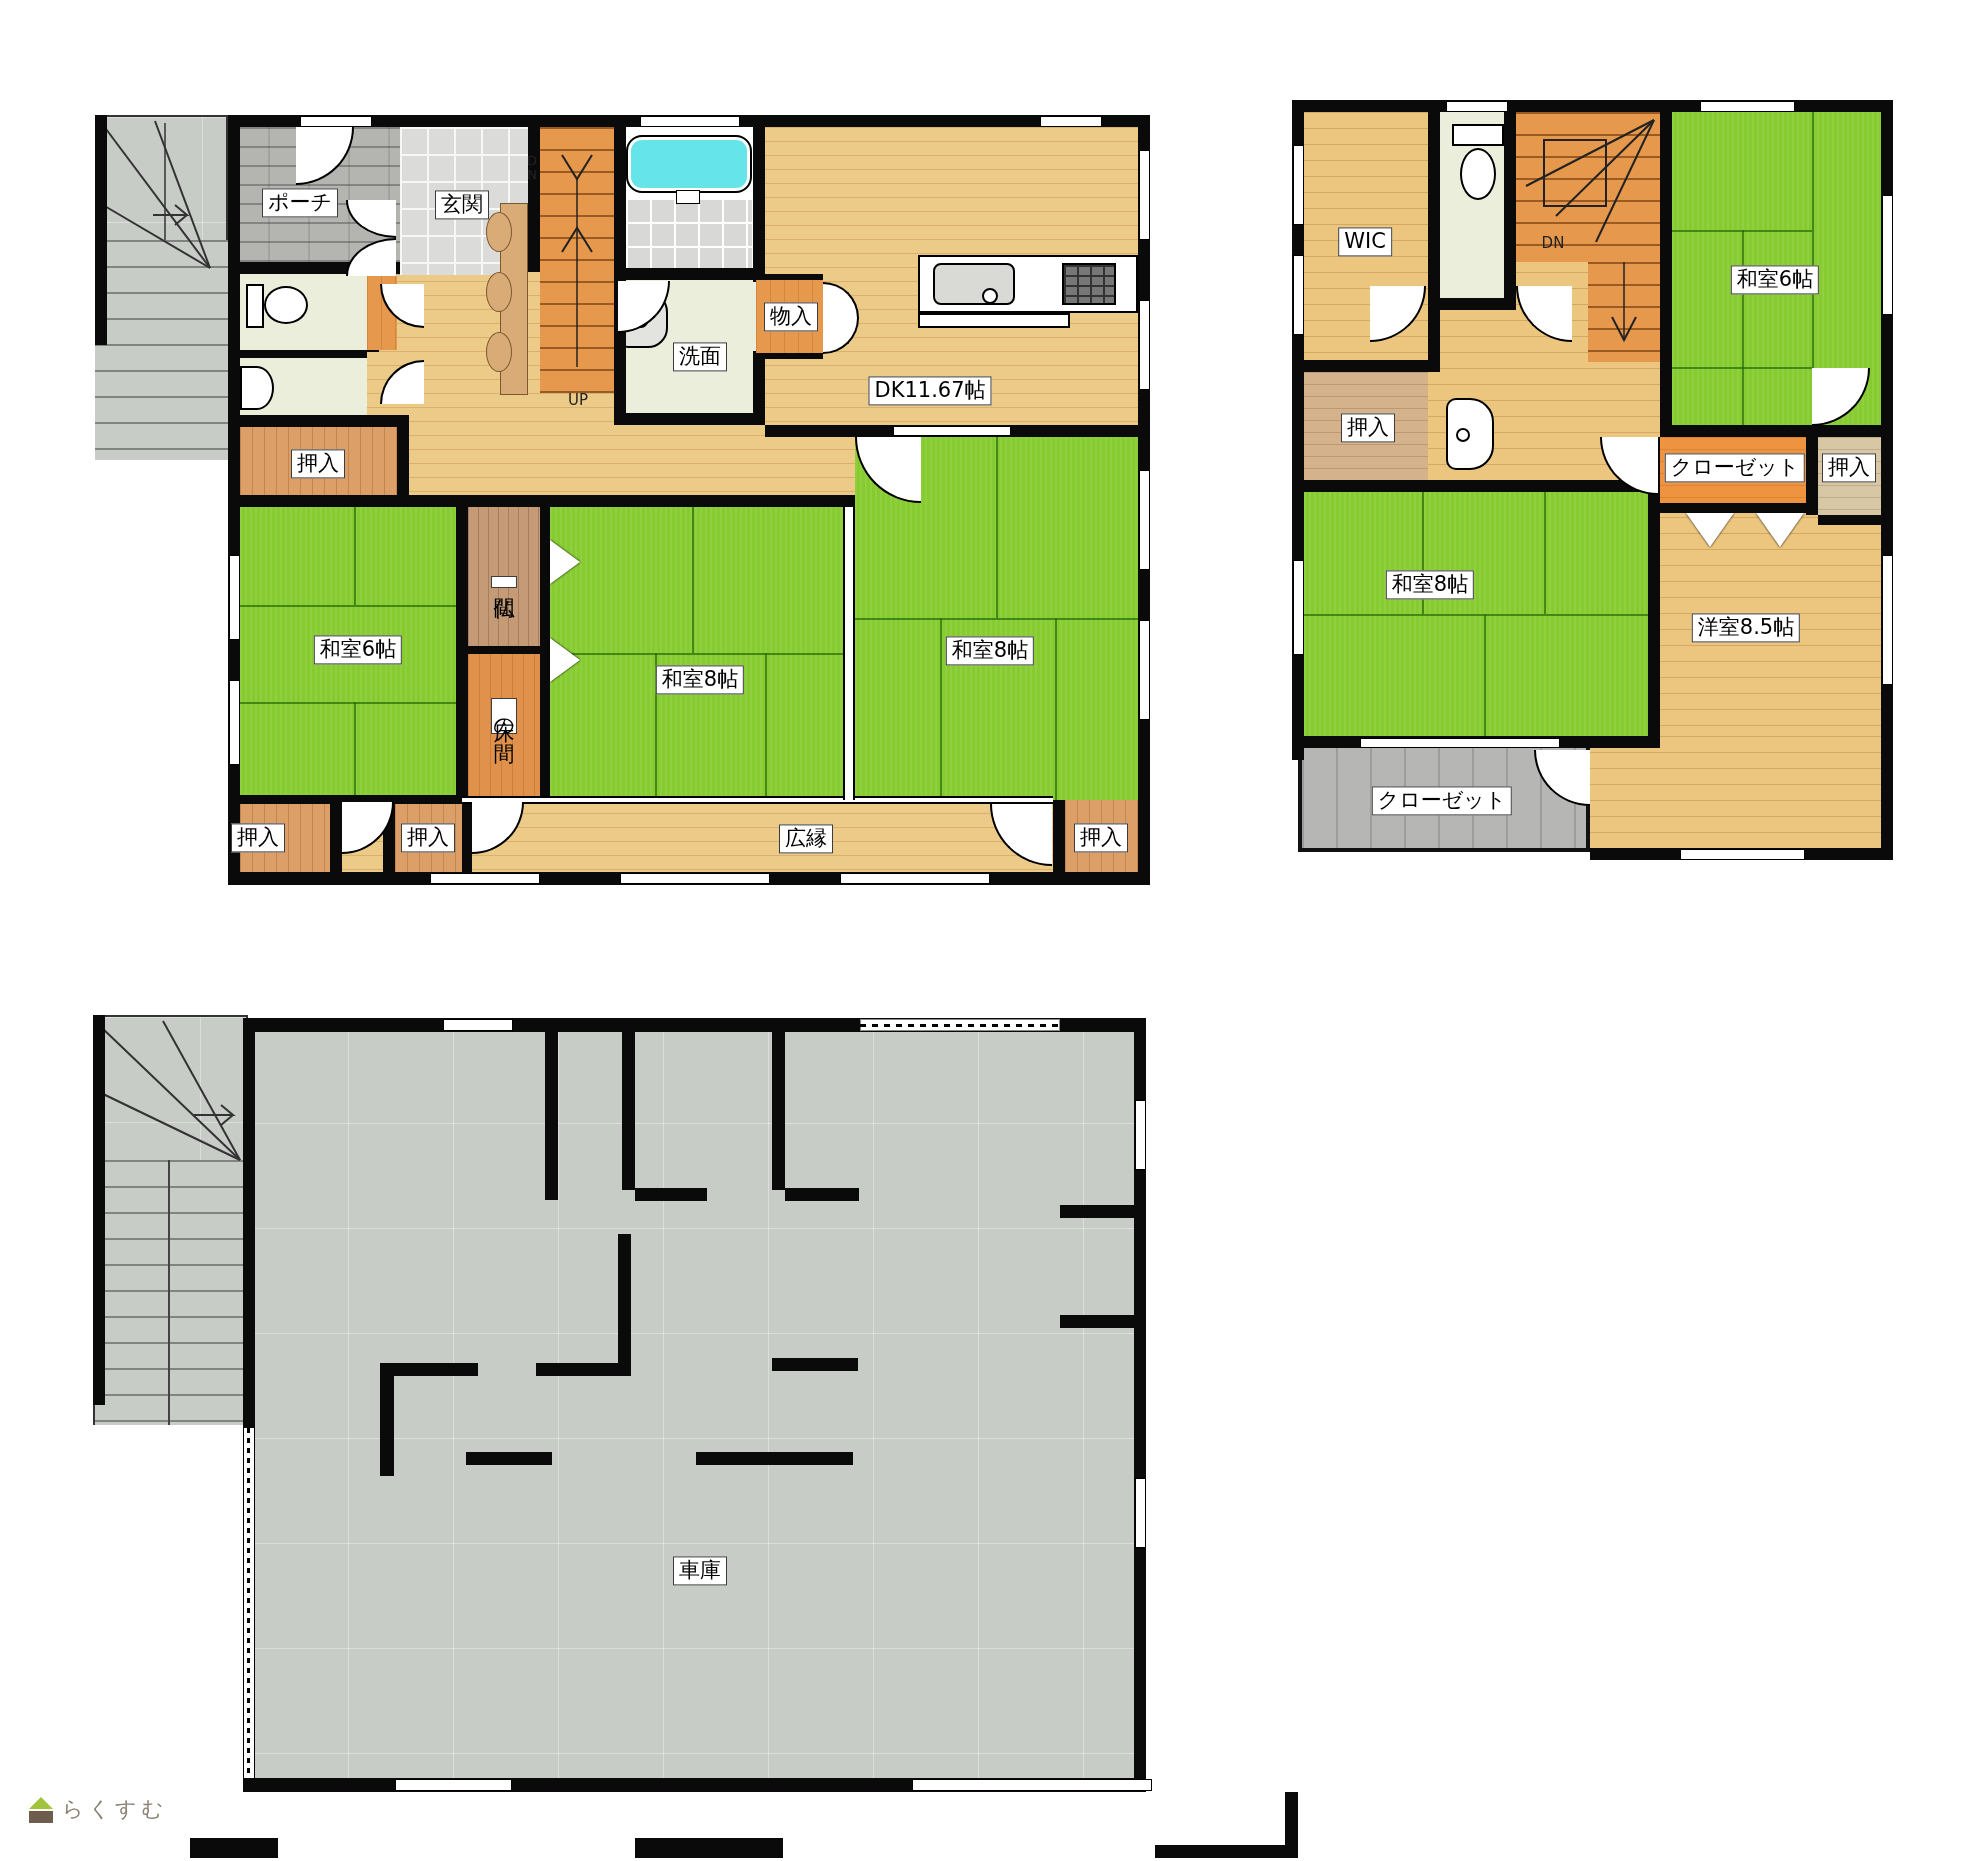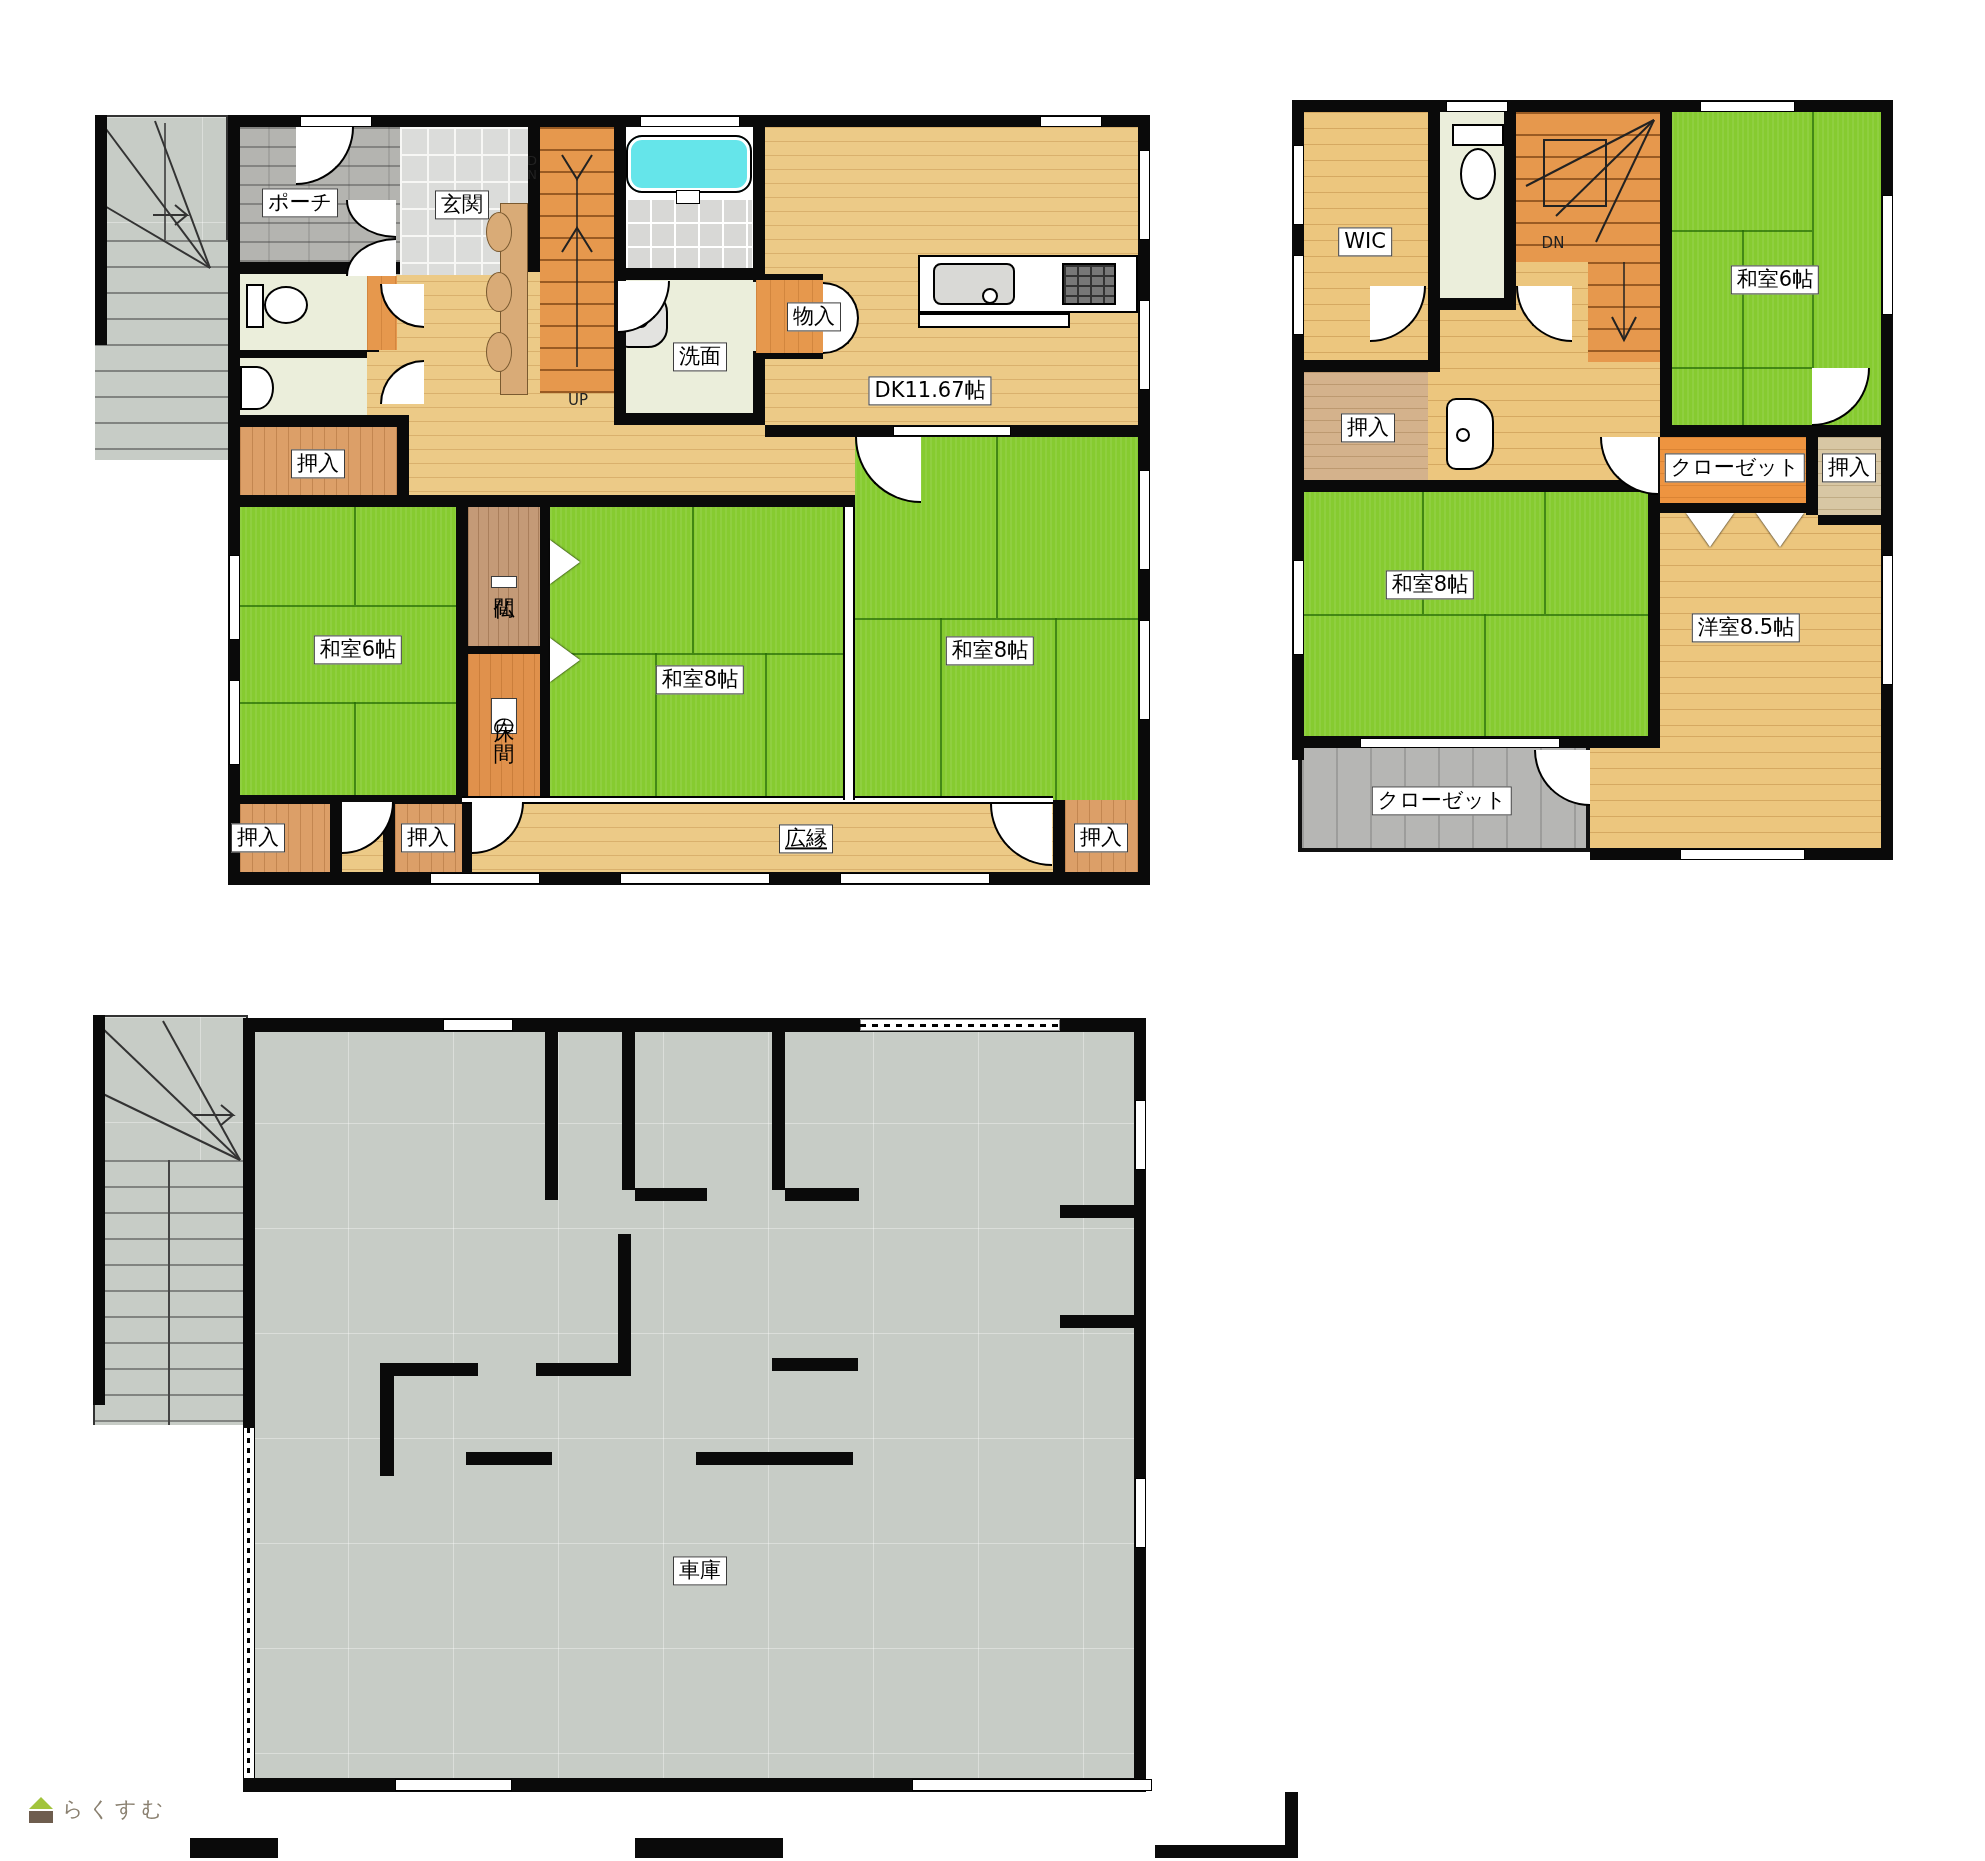--- a/index.html
+++ b/index.html
@@ -183,31 +183,31 @@
     <div class="abs win" style="left:229px;top:555px;width:11px;height:85px;z-index:14;"></div>
     <div class="abs win" style="left:229px;top:680px;width:11px;height:85px;z-index:14;"></div>
     <div class="abs win" style="left:893px;top:426px;width:118px;height:10px;z-index:14;"></div>
 
     <div class="abs lab" style="left:300px;top:203px;">ポーチ</div>
     <div class="abs lab" style="left:462px;top:205px;">玄関</div>
     <div class="abs dir st" style="left:532px;top:168px;">D
 N</div>
     <div class="abs dir" style="left:578px;top:400px;">UP</div>
     <div class="abs lab" style="left:700px;top:357px;">洗面</div>
-    <div class="abs lab" style="left:791px;top:317px;margin-left:23px;">物入</div>
+    <div class="abs lab" style="left:791px;top:317px;">物入</div>
     <div class="abs lab" style="left:930px;top:391px;">DK11.67帖</div>
     <div class="abs lab" style="left:318px;top:464px;">押入</div>
     <div class="abs lab" style="left:358px;top:650px;">和室6帖</div>
     <div class="abs lab v" style="left:504px;top:582px;">仏間</div>
     <div class="abs lab v" style="left:504px;top:716px;">床の間</div>
     <div class="abs lab" style="left:700px;top:680px;">和室8帖</div>
     <div class="abs lab" style="left:990px;top:651px;">和室8帖</div>
     <div class="abs lab" style="left:258px;top:838px;">押入</div>
     <div class="abs lab" style="left:428px;top:838px;">押入</div>
-    <div class="abs lab" style="left:806px;top:839px;text-decoration:underline;">広縁</div>
+    <div class="abs lab" style="left:806px;top:839px;">広縁</div>
     <div class="abs lab" style="left:1101px;top:838px;">押入</div>
   </div>
 
   <div>
     <div class="abs wood" style="left:1304px;top:112px;width:577px;height:736px;"></div>
     <div class="abs pale" style="left:1440px;top:112px;width:76px;height:198px;"></div>
     <div class="abs" style="left:1452px;top:124px;width:52px;height:22px;background:#fff;border:2px solid #000;"></div>
     <div class="abs" style="left:1460px;top:148px;width:36px;height:52px;background:#fff;border:2px solid #000;border-radius:50%;"></div>
 
     <div class="abs stair" style="left:1516px;top:112px;width:144px;height:150px;"></div>

